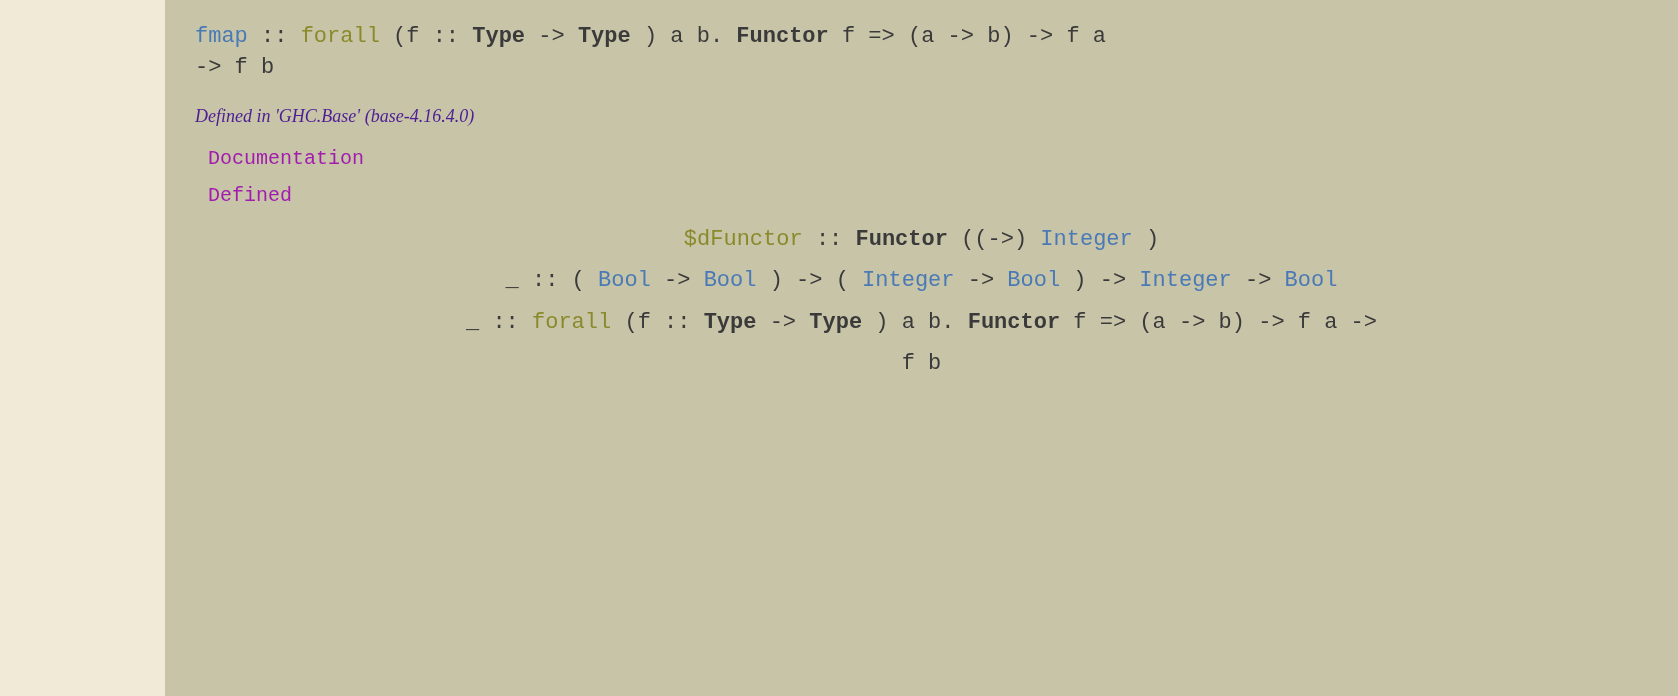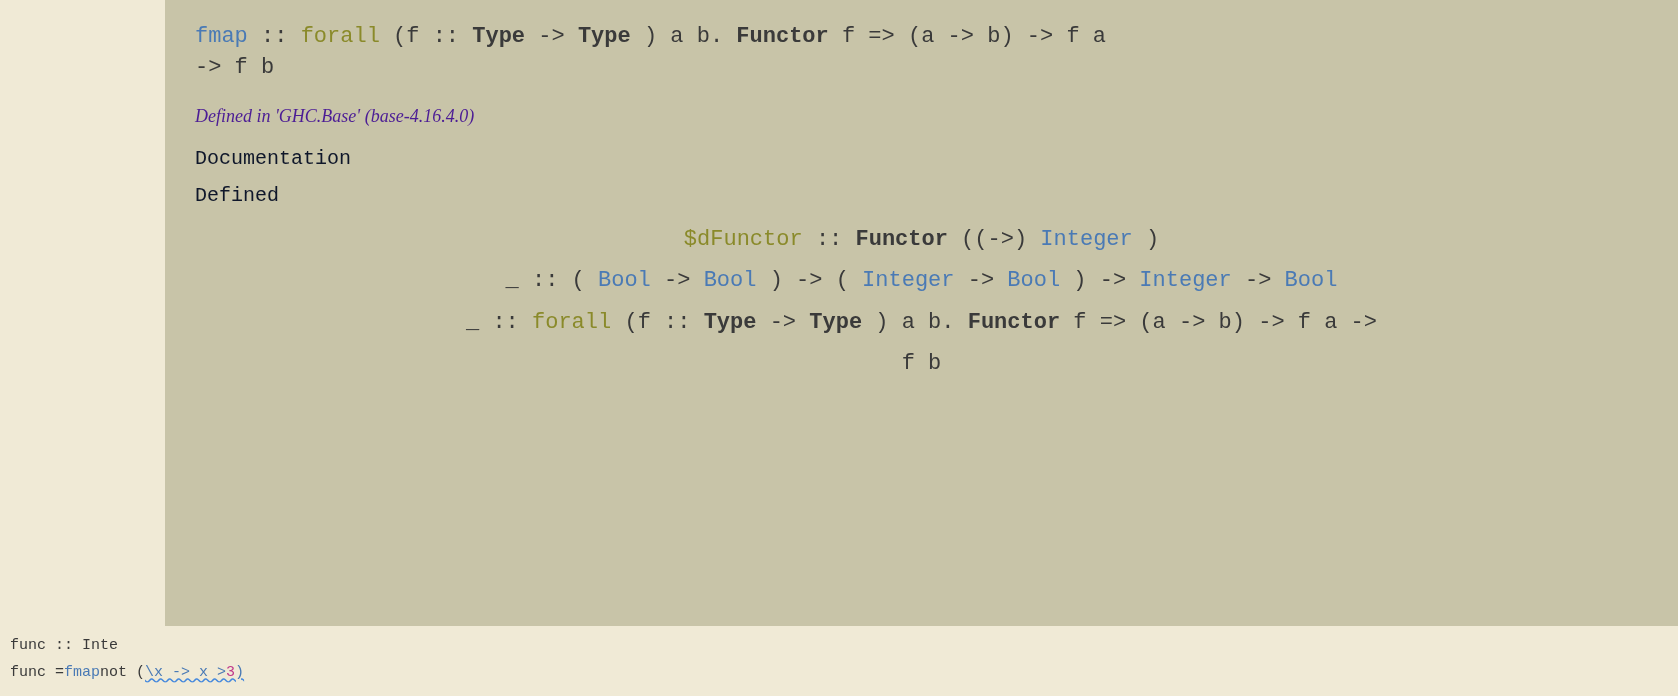--- a/index.html
+++ b/index.html
@@ -41,23 +41,24 @@
       font-style: italic;
       font-size: 18px;
       color: #4c1d95;
       margin-bottom: 20px;
       font-family: Liberation Serif, serif;
     }
 
     .section-heading {
       font-family: 'Courier New', Courier, monospace;
       font-size: 20px;
-      color: #0f172a;
+      color: #a21caf;
       margin-bottom: 14px;
       cursor: pointer;
+      margin-left: 13px;
     }
 
     .source-entries {
       margin-top: 10px;
     }
 
     .source-line {
       font-family: 'Courier New', Courier, monospace;
       font-size: 22px;
       line-height: 1.7;
@@ -181,26 +182,13 @@
         </div>
 
         <div class="source-line">
           <span class="c-dark">f b</span>
         </div>
 
       </div>
     </div>
   </div>
 
-  <div class="bottom-lines">
-    <div>
-      <span class="c-dark">func :: Inte</span>
-    </div>
-    <div class="func-line">
-      <span class="c-dark">func = </span>
-      <span class="c-blue">fmap</span>
-      <span class="c-dark"> not (</span>
-      <span class="c-blue wavy-underline">\x -&gt; x &gt; </span>
-      <span style="color:#c0388a; text-decoration:underline; text-decoration-style:wavy; text-decoration-color:#4488dd;">3</span>
-      <span class="c-blue wavy-underline">)</span>
-    </div>
-  </div>
 </div>
 
 </body></html>

